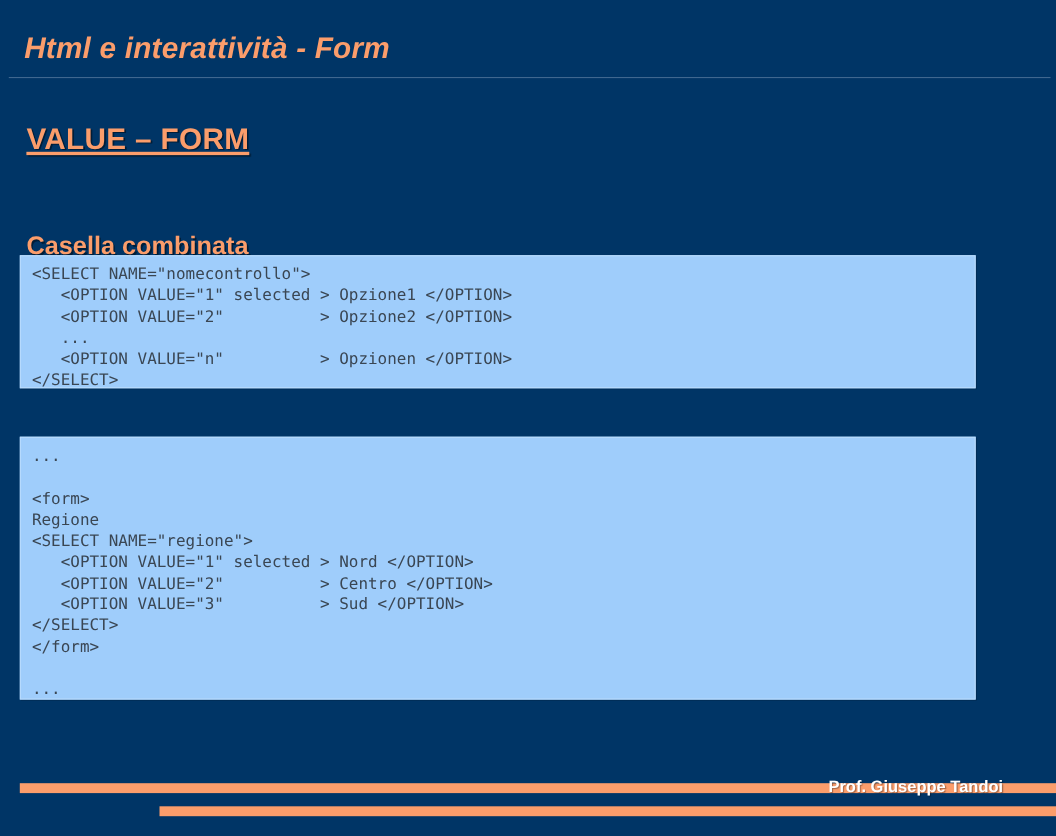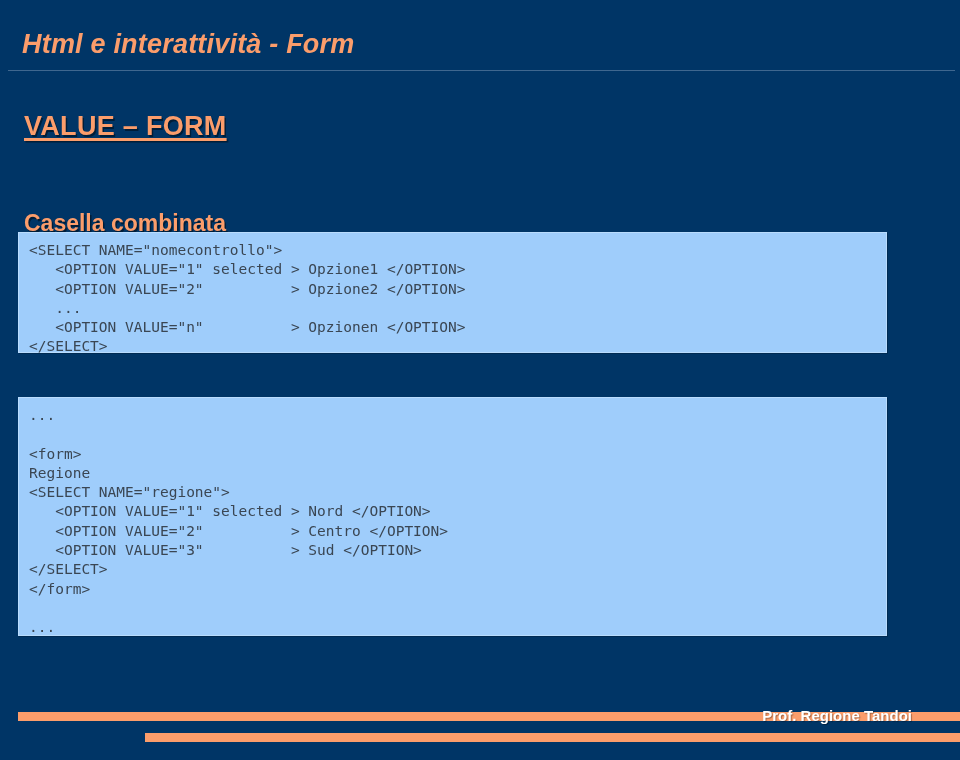--- a/index.html
+++ b/index.html
@@ -154,15 +154,15 @@
    &lt;OPTION VALUE="3"          &gt; Sud &lt;/OPTION&gt;
 &lt;/SELECT&gt;
 &lt;/form&gt;
 
 ...</pre>
   </div>
 
   <div class="footer-bar" id="footer-bar-top"></div>
   <div class="footer-bar" id="footer-bar-bottom"></div>
 
-  <div class="footer-author">Prof. Regione Tandoi</div>
+  <div class="footer-author">Prof. Giuseppe Tandoi</div>
 
 </div>
 
 </body></html>

